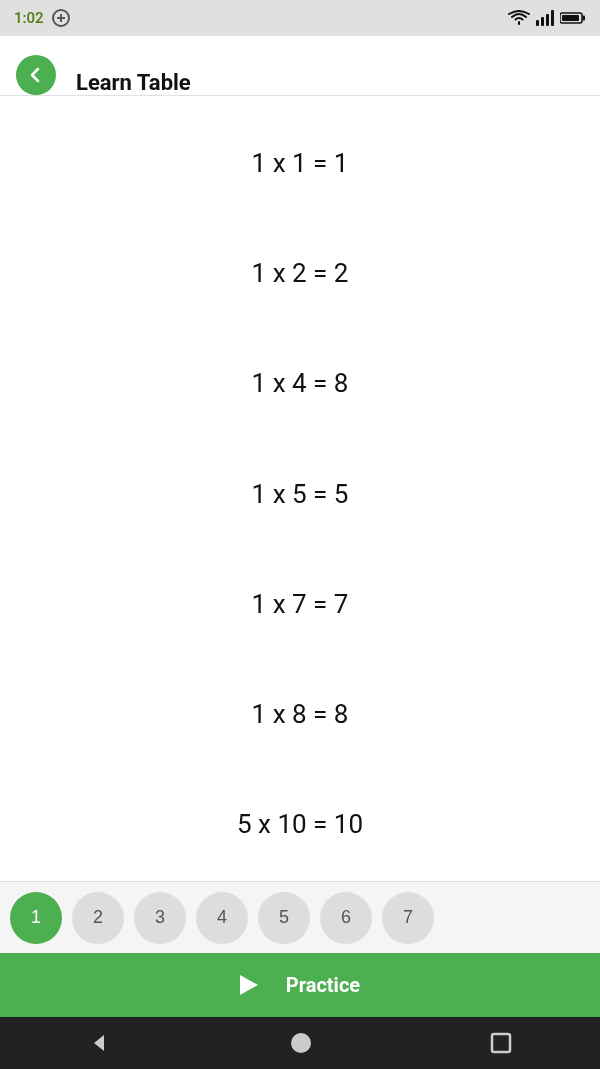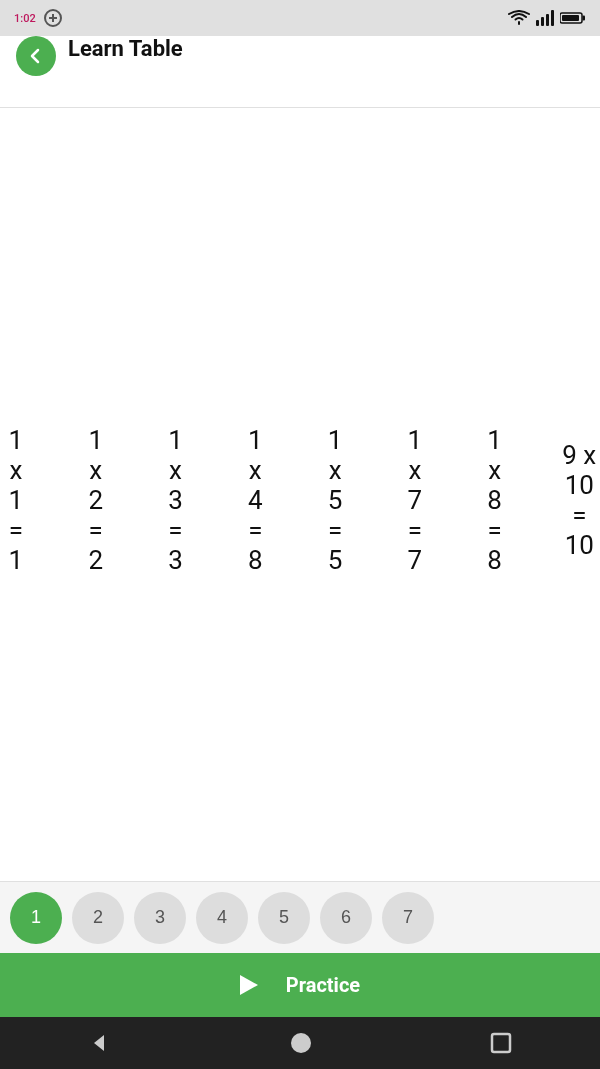--- a/index.html
+++ b/index.html
@@ -23,47 +23,47 @@
       justify-content: space-between;
       padding: 0 14px;
       flex-shrink: 0;
     }
     .status-bar-left {
       display: flex;
       align-items: center;
       gap: 8px;
     }
     .status-time {
-      font-size: 11px;
+      font-size: 15px;
       font-weight: 500;
-      color: #be185d;
+      color: #4d7c0f;
     }
     .status-circle {
       width: 18px;
       height: 18px;
       border-radius: 50%;
       border: 2px solid #555;
       display: flex;
       align-items: center;
       justify-content: center;
     }
     .status-bar-right {
       display: flex;
       align-items: center;
       gap: 6px;
     }
 
     
     .app-bar {
-      height: 72px;
+      height: 60px;
       background: #fff;
       display: flex;
-      align-items: flex-start;
+      align-items: flex-end;
       padding: 0 16px;
-      gap: 12px;
+      gap: 20px;
       border-bottom: 1px solid #e0e0e0;
       flex-shrink: 0;
     }
     .back-button {
       width: 40px;
       height: 40px;
       border-radius: 50%;
       background: #4caf50;
       border: none;
       cursor: pointer;
@@ -79,21 +79,21 @@
       font-size: 22px;
       font-weight: 700;
       color: #111;
     }
 
     
     .main-content {
       flex: 1;
       overflow-y: auto;
       display: flex;
-      flex-direction: row;
+      flex-direction: column;
       align-items: center;
       justify-content: space-evenly;
       padding: 20px 0 10px;
       gap: 48px;
     }
     .equation {
       font-size: 26px;
       font-weight: 400;
       color: #111;
       text-align: center;
@@ -221,26 +221,25 @@
     <svg width="18" height="18" viewBox="0 0 18 18">
       <polyline points="11,3 5,9 11,15" stroke="#fff" stroke-width="2.5" fill="none" stroke-linecap="round" stroke-linejoin="round"></polyline>
     </svg>
   </button>
   <span class="app-title">Learn Table</span>
 </div>
 
 <div class="main-content">
 <div class="equation">1  x  1  =  1</div>
     <div class="equation">1  x  2  =  2</div>
-    <div class="equation">1  x  3  =  3</div>
     <div class="equation">1  x  4  =  8</div>
     <div class="equation">1  x  5  =  5</div>
     <div class="equation">1  x  7  =  7</div>
     <div class="equation">1  x  8  =  8</div>
-    <div class="equation">9  x  10  =  10</div>
+    <div class="equation">5  x  10  =  10</div>
   </div>
 
 <div class="number-tabs">
 <button class="number-tab active">1</button>
     <button class="number-tab">2</button>
     <button class="number-tab">3</button>
     <button class="number-tab">4</button>
     <button class="number-tab">5</button>
     <button class="number-tab">6</button>
     <button class="number-tab">7</button>

